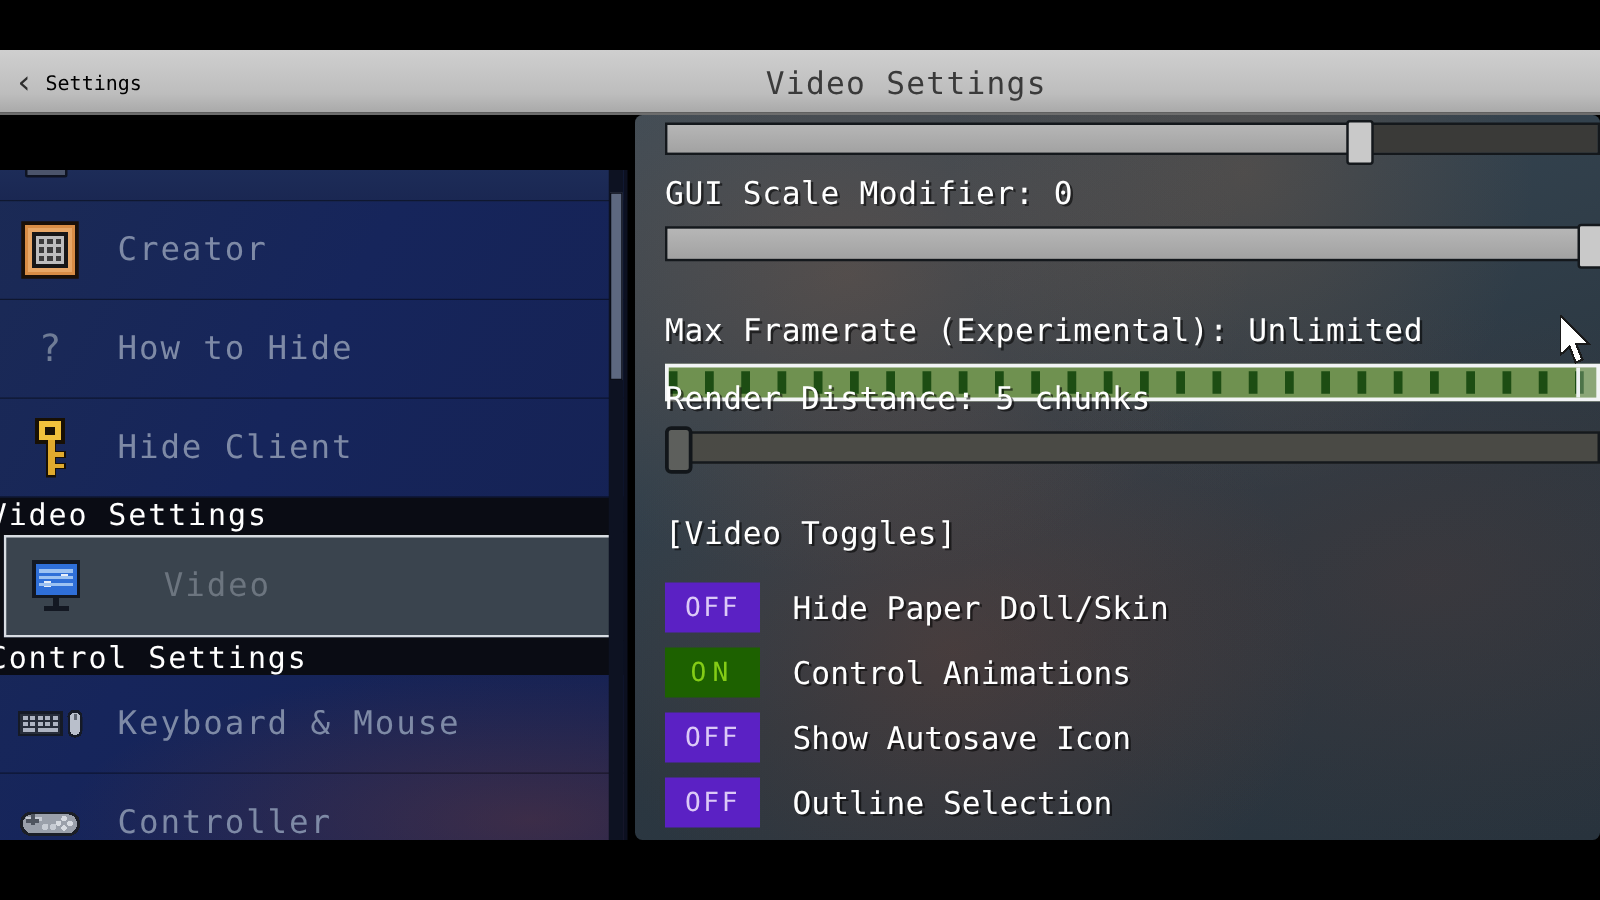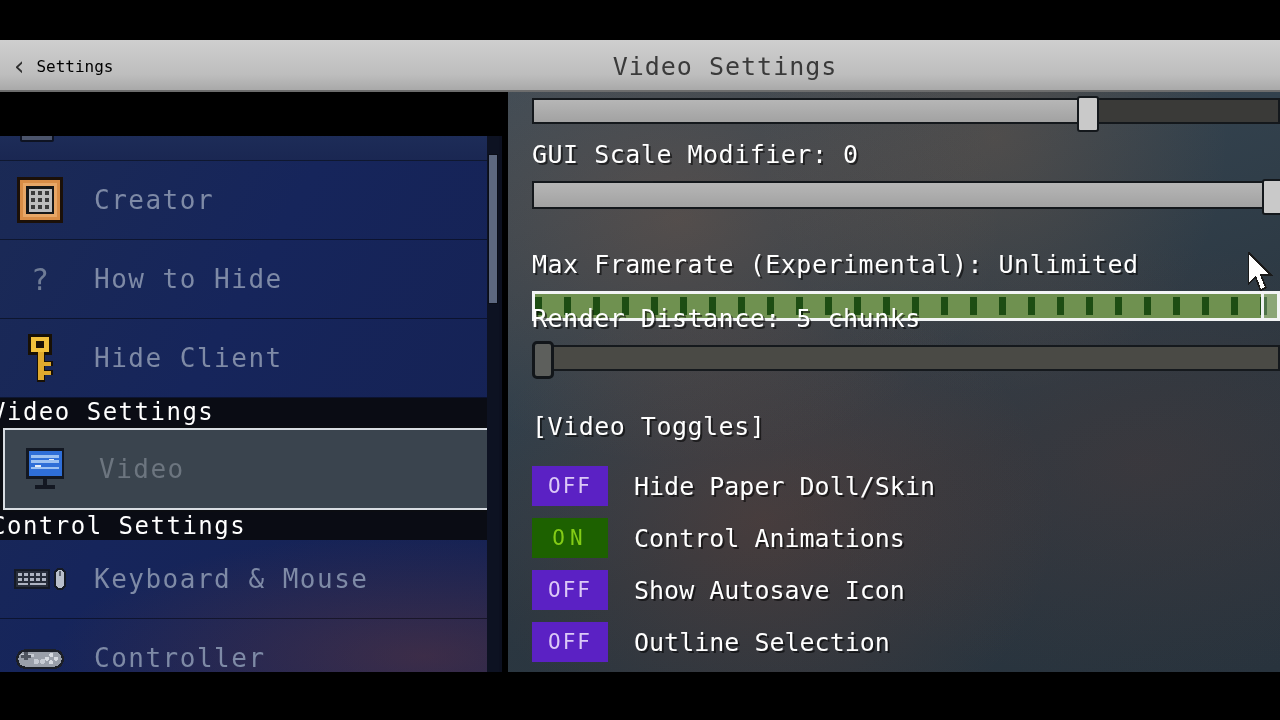--- a/index.html
+++ b/index.html
@@ -113,20 +113,21 @@
     letter-spacing: 1.5px;
   }
 
   
   .sb-item.selected {
     background: #3a444e;
     border: 2px solid #d8dde2;
     outline: 3px solid #0b0d12;
     height: 82px;
     margin: 2px 3px;
+    gap: 32px;
   }
   .sb-item.selected .sb-label { color: #6c757f; }
 
   .sb-header {
     position: relative;
     height: 28px;
     background: #0a0c14;
     display: flex;
     align-items: center;
     font-size: 24px;
@@ -177,20 +178,21 @@
     position: absolute;
     left: 508px; top: 0;
     width: 772px; height: 580px;
     background:
       radial-gradient(ellipse at 22% 22%, rgba(190,110,60,0.22), rgba(0,0,0,0) 38%),
       radial-gradient(ellipse at 63% 8%,  rgba(200,120,60,0.18), rgba(0,0,0,0) 34%),
       radial-gradient(ellipse at 33% 74%, rgba(170,80,45,0.22), rgba(0,0,0,0) 40%),
       radial-gradient(ellipse at 82% 64%, rgba(150,70,45,0.14), rgba(0,0,0,0) 42%),
       linear-gradient(160deg, #3c4b57 0%, #33424e 30%, #2b3741 62%, #28333d 100%);
     overflow: hidden;
+    border-radius: 6px;
   }
 
   .opt-label {
     font-size: 25px;
     color: #ffffff;
     letter-spacing: 0.5px;
     text-shadow: 2px 2px 0 rgba(0,0,0,0.55);
     white-space: nowrap;
   }
 

